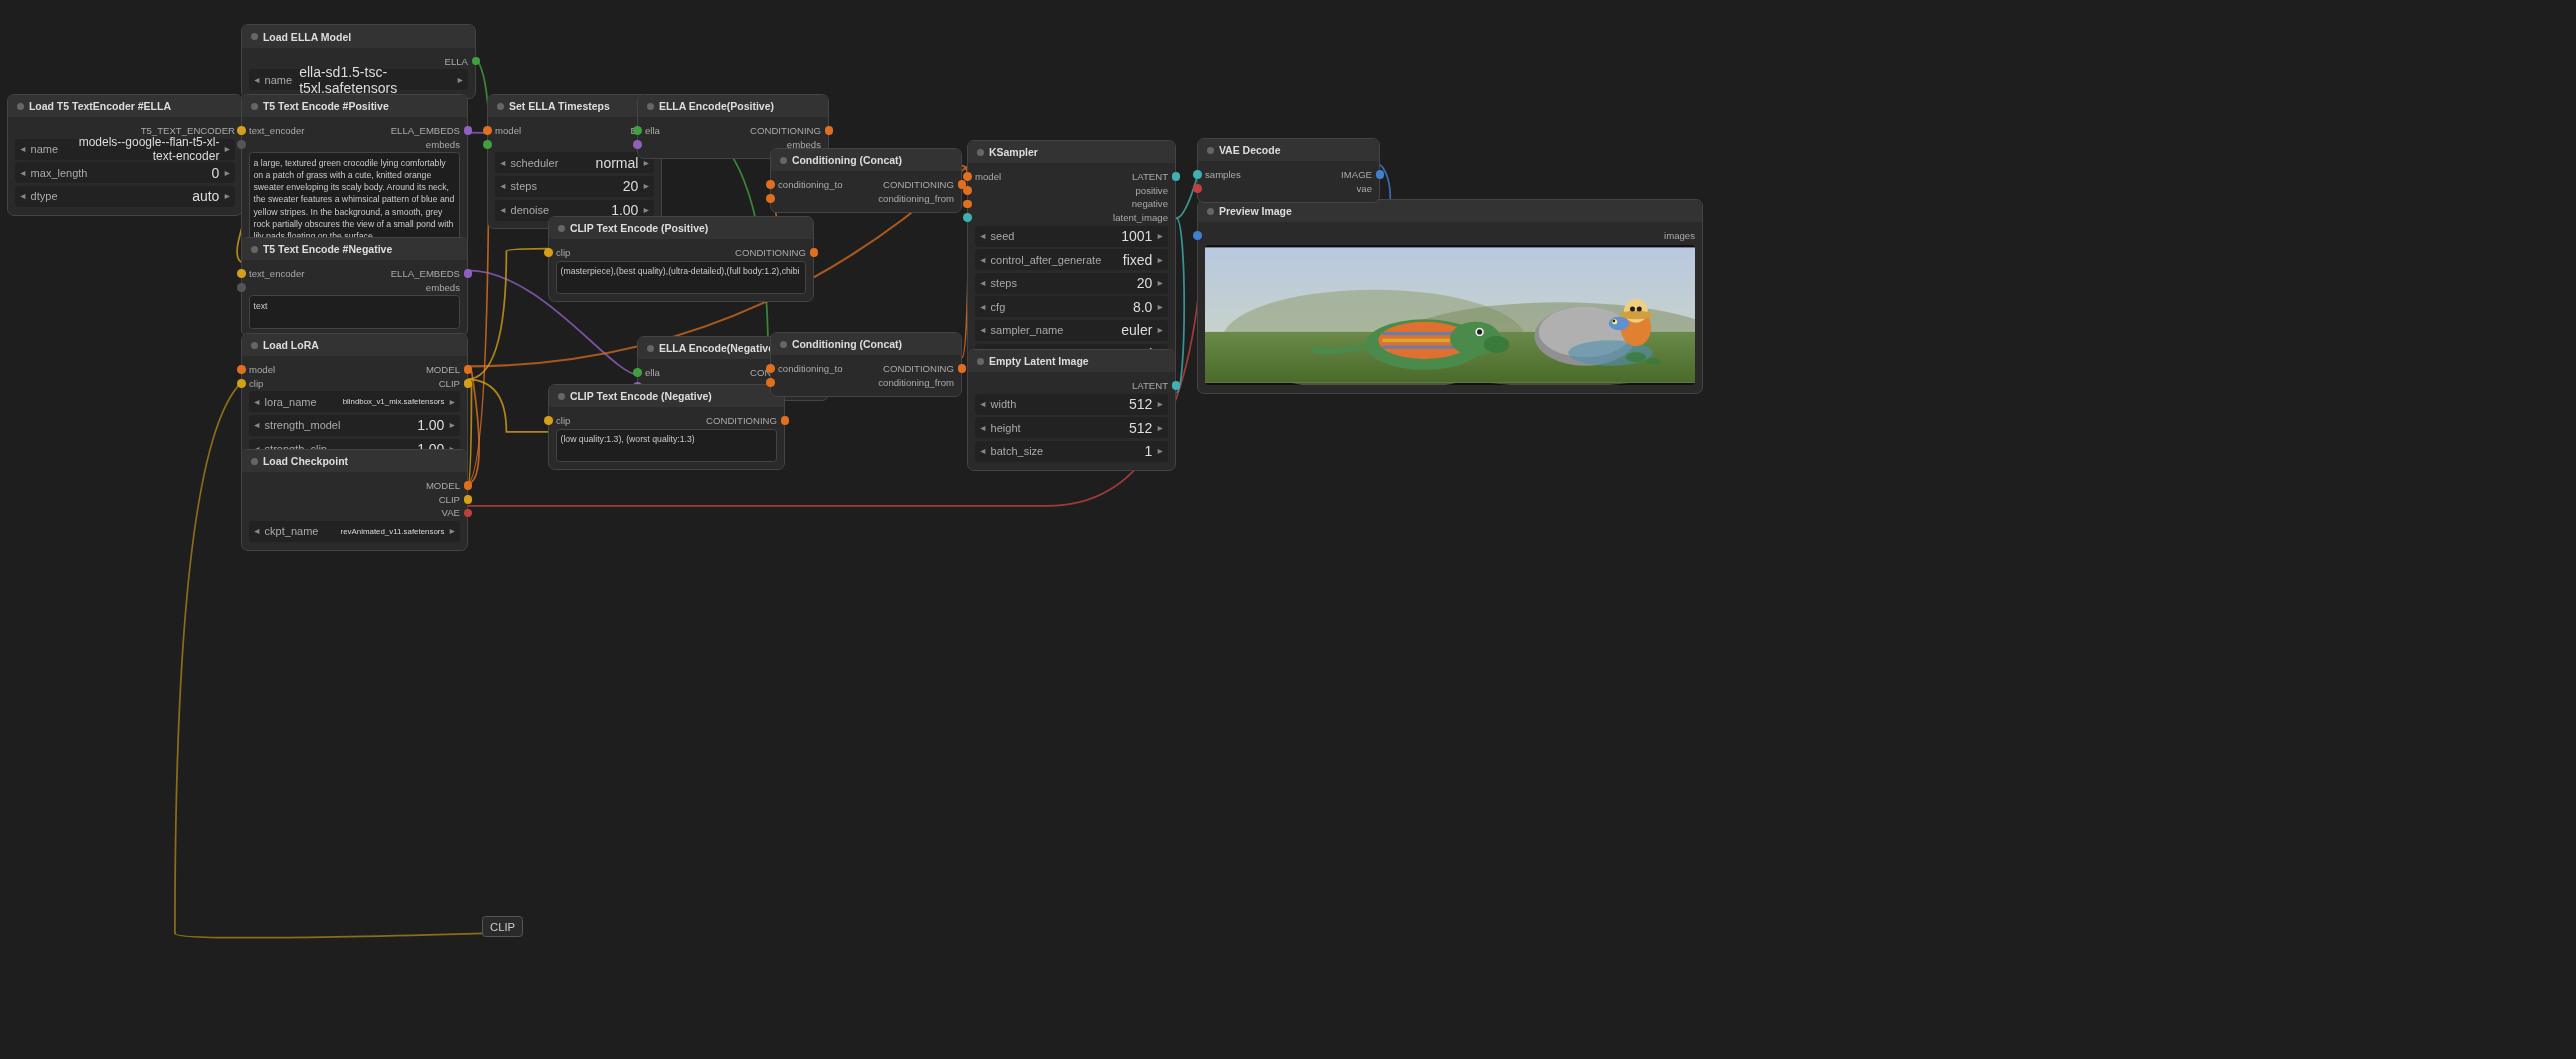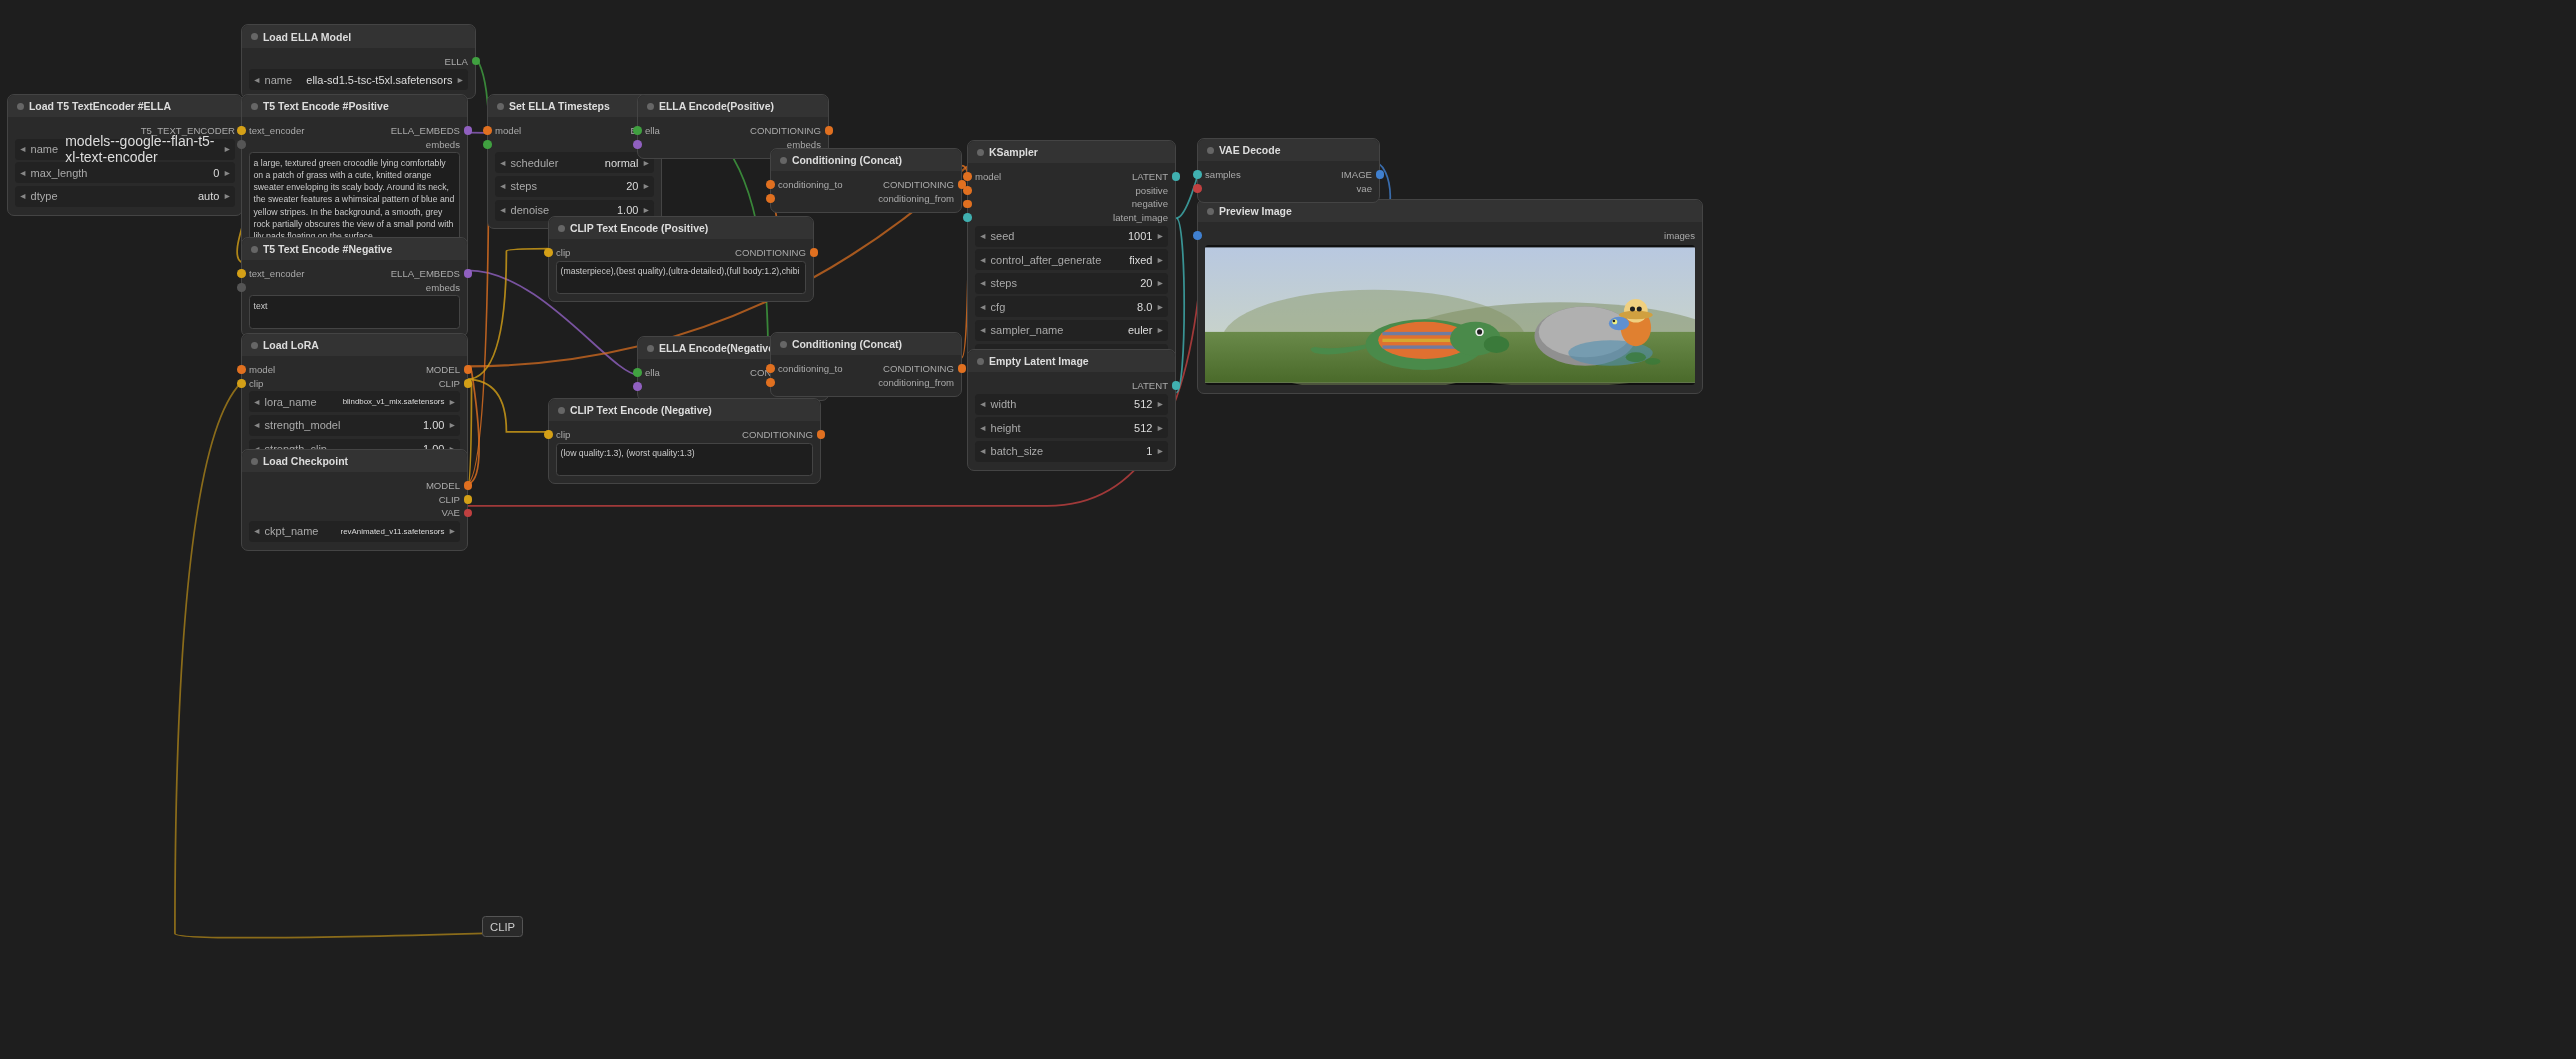--- a/index.html
+++ b/index.html
@@ -102,21 +102,21 @@
 
     .field-label {
       flex: 1;
       color: #aaa;
       font-size: 11px;
       padding: 0 3.5px;
     }
 
     .field-value {
       color: #ddd;
-      font-size: 11px;
+      font-size: 14px;
       padding: 0 3.5px;
     }
 
     .field-arrow-right {
       color: #888;
       font-size: 8.7px;
     }
 
     textarea.node-textarea {
       width: 100%;
@@ -150,21 +150,21 @@
 
     
     #node-load-t5 { left: 7px; top: 94px; width: 236px; }
     #node-load-ella { left: 241px; top: 24.4px; width: 235px; }
     #node-t5-pos { left: 241px; top: 94px; width: 227px; }
     #node-t5-neg { left: 241px; top: 237px; width: 227px; }
     #node-set-ella { left: 487px; top: 94px; width: 175px; }
     #node-ella-pos { left: 637px; top: 94px; width: 192px; }
     #node-ella-neg { left: 637px; top: 336px; width: 192px; }
     #node-clip-pos { left: 548px; top: 216px; width: 266px; }
-    #node-clip-neg { left: 548px; top: 398px; width: 273px; }
+    #node-clip-neg { left: 548px; top: 384px; width: 237px; }
     #node-load-lora { left: 241px; top: 333px; width: 227px; }
     #node-load-ckpt { left: 241px; top: 449px; width: 227px; }
     #node-cond-concat-pos { left: 770px; top: 148px; width: 192px; }
     #node-cond-concat-neg { left: 770px; top: 332px; width: 192px; }
     #node-ksampler { left: 967px; top: 140px; width: 209px; }
     #node-vae-decode { left: 1197px; top: 138px; width: 175px; }
     #node-preview { left: 1197px; top: 199px; width: 175px; }
     #node-empty-latent { left: 967px; top: 349px; width: 209px; }
 
     .right-align {
@@ -265,21 +265,21 @@
     </div>
     <div class="node-body">
       <div class="node-row">
         <div style="flex:1"></div>
         <span class="port-label right-align">T5_TEXT_ENCODER</span>
         <span class="port-dot dot-yellow port-dot-right"></span>
       </div>
       <div class="field-row">
         <span class="field-arrow">◄</span>
         <span class="field-label">name</span>
-        <span class="field-value" style="font-size:14px;">models--google--flan-t5-xl-text-encoder</span>
+        <span class="field-value" style="font-size:12px;text-align:right;">models--google--flan-t5-xl-text-encoder</span>
         <span class="field-arrow-right">►</span>
       </div>
       <div class="field-row">
         <span class="field-arrow">◄</span>
         <span class="field-label">max_length</span>
         <span class="field-value">0</span>
         <span class="field-arrow-right">►</span>
       </div>
       <div class="field-row">
         <span class="field-arrow">◄</span>

